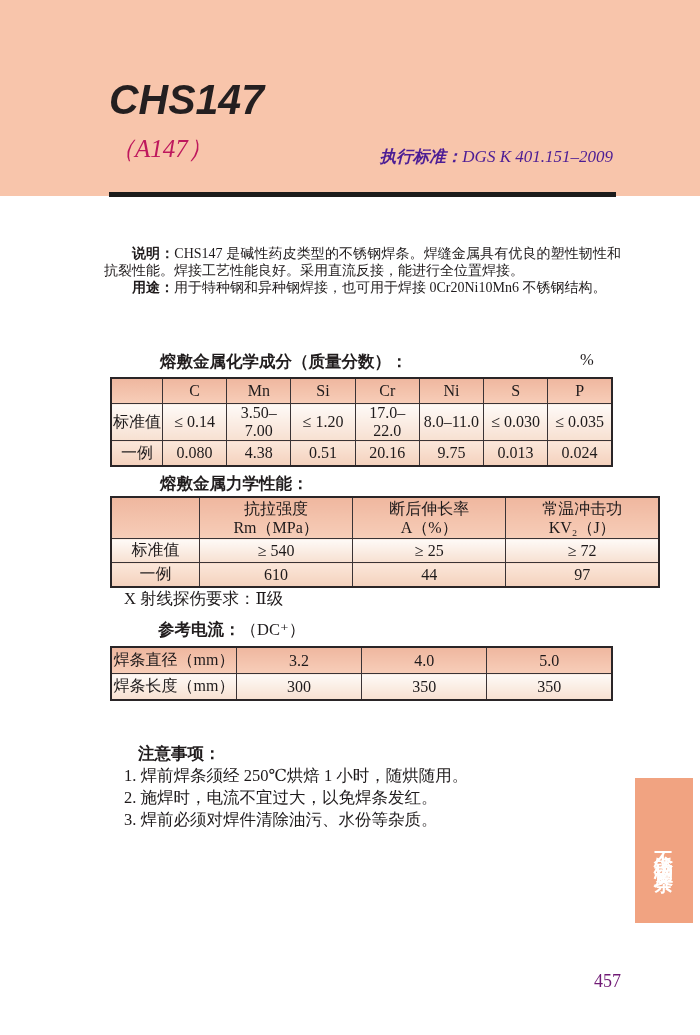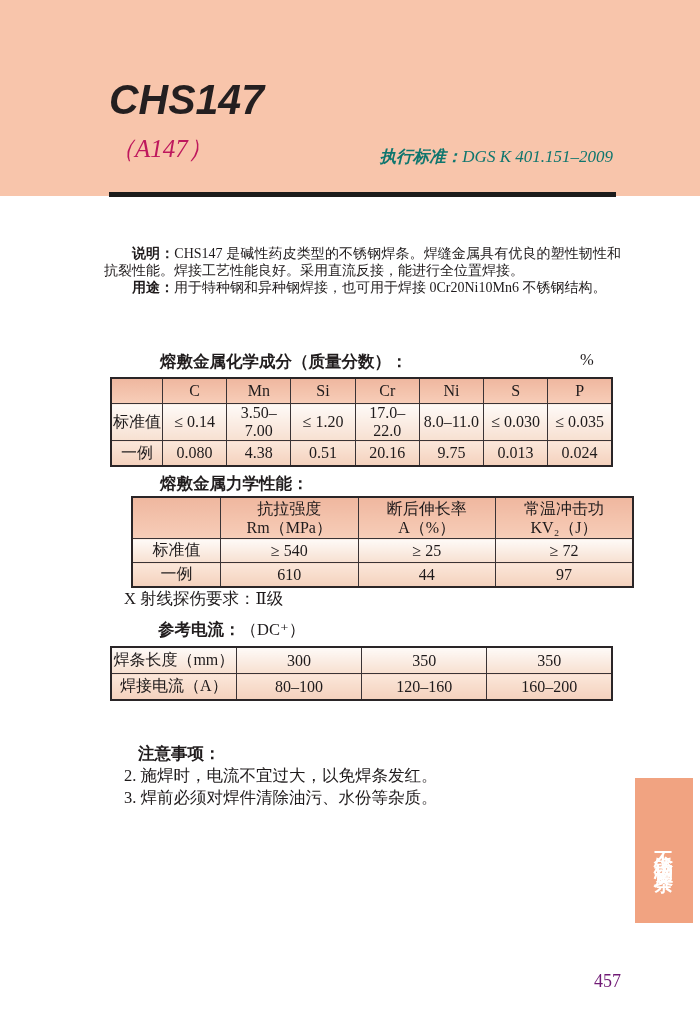--- a/index.html
+++ b/index.html
@@ -12,21 +12,21 @@
 
   
   .header{position:absolute;left:0;top:0;width:700px;height:196px;background:#f8c5ab;font-style:italic;}
   .model{
     position:absolute;left:109px;top:76px;
     font-family:"Liberation Sans","DejaVu Sans",sans-serif;
     font-weight:900;font-size:41px;letter-spacing:0px;color:#241f20;
     transform:scaleY(1.02);transform-origin:left top;
   }
   .alias{position:absolute;left:110px;top:132px;font-size:25px;color:#be185d;}
-  .standard{position:absolute;left:0;top:146px;width:613px;text-align:right;font-size:17px;color:#0f766e;}
+  .standard{position:absolute;left:0;top:146px;width:613px;text-align:right;font-size:17px;color:#4c1d95;}
   .standard .hei{font-size:16.5px;}
   .black-bar{position:absolute;left:109px;top:192px;width:507px;height:5px;background:#1c1c1c;}
 
   
   .desc{position:absolute;left:104px;top:245px;width:517px;font-size:14px;line-height:17px;text-align:justify;}
   .desc p{margin:0;text-indent:2em;}
 
   
   .sec-title{position:absolute;font-size:16.5px;color:#211d1e;margin-left:20px;}
   table{border-collapse:collapse;table-layout:fixed;position:absolute;}
@@ -35,21 +35,21 @@
   .row-head{background:linear-gradient(#efb79f,#f7cdb8);}
   .row-std{background:linear-gradient(#fefaf7,#f7e0d1);}
   .row-ex{background:linear-gradient(#fbe7da,#f4d1bd);}
 
   
   .tbl-chem{left:110px;top:377px;width:503px;}
   .tbl-chem td{height:24px;}
   .tbl-chem .c-label{width:50px;}
 
   
-  .tbl-mech{left:110px;top:496px;width:503px;margin-left:21px;}
+  .tbl-mech{left:110px;top:496px;width:550px;}
   .tbl-mech .c-label{width:87px;}
   .tbl-mech td{height:23px;}
   .tbl-mech .hdr td{height:40px;line-height:19px;}
 
   
   .tbl-cur{left:110px;top:646px;width:503px;}
   .tbl-cur .c-label{width:124px;}
   .tbl-cur td{height:25px;}
 
   .xray{position:absolute;left:124px;top:588px;font-size:16.5px;}
@@ -157,37 +157,38 @@
   </tr>
 </tbody>
   </table>
 
 <div class="xray">X 射线探伤要求：Ⅱ级</div>
 
 <div class="sec-title" style="left:138px;top:619px;"><span class="hei">参考电流：</span><span>（DC⁺）</span></div>
 
 <table class="tbl-cur">
   <tbody>
+      <tr>
+    <td class="c-label row-head">焊条直径（mm）</td>
+    <td class="row-head">3.2</td>
+    <td class="row-head">4.0</td>
+    <td class="row-head">5.0</td>
+  </tr>
   <tr>
     <td class="row-std">焊条长度（mm）</td>
     <td class="row-std">300</td>
     <td class="row-std">350</td>
     <td class="row-std">350</td>
   </tr>
-  <tr>
-    <td class="row-ex">焊接电流（A）</td>
-    <td class="row-ex">80–100</td>
-    <td class="row-ex">120–160</td>
-    <td class="row-ex">160–200</td>
-  </tr>
 </tbody>
   </table>
 
 <div class="notes-head hei">注意事项：</div>
 <div class="notes">
+  <div>1. 焊前焊条须经 250℃烘焙 1 小时，随烘随用。</div>
   <div>2. 施焊时，电流不宜过大，以免焊条发红。</div>
   <div>3. 焊前必须对焊件清除油污、水份等杂质。</div>
 </div>
 
 <div class="side-tab">
   <span>不锈钢焊条</span>
 </div>
 <div class="page-num">457</div>
 
 </body></html>

